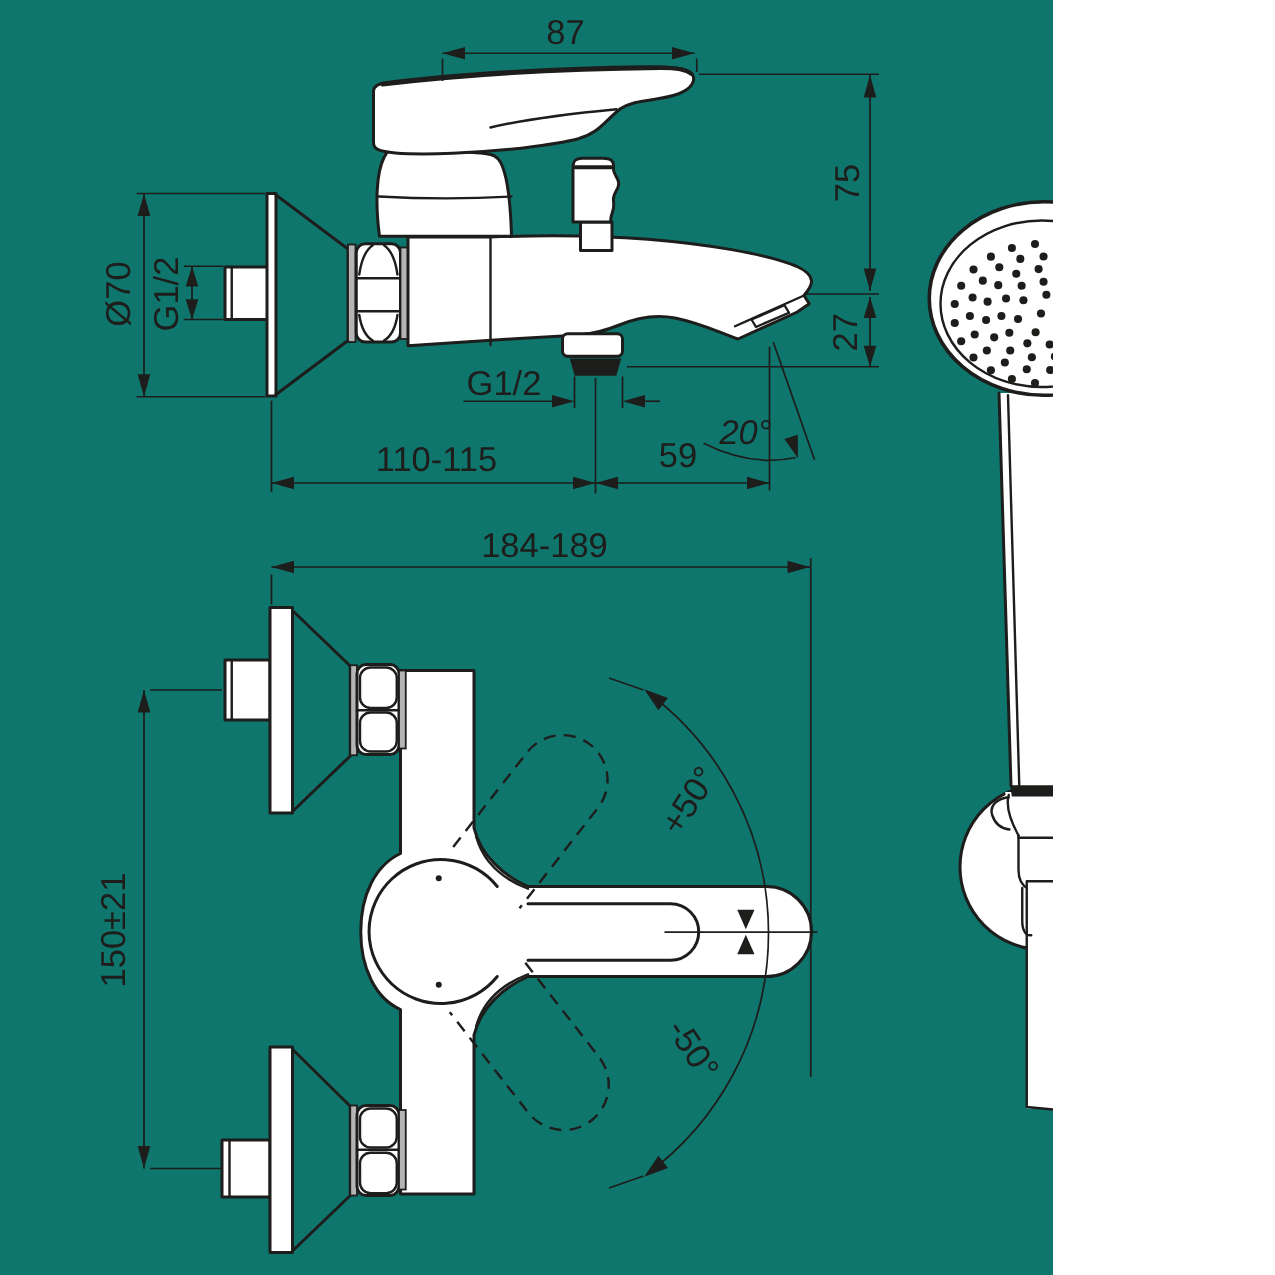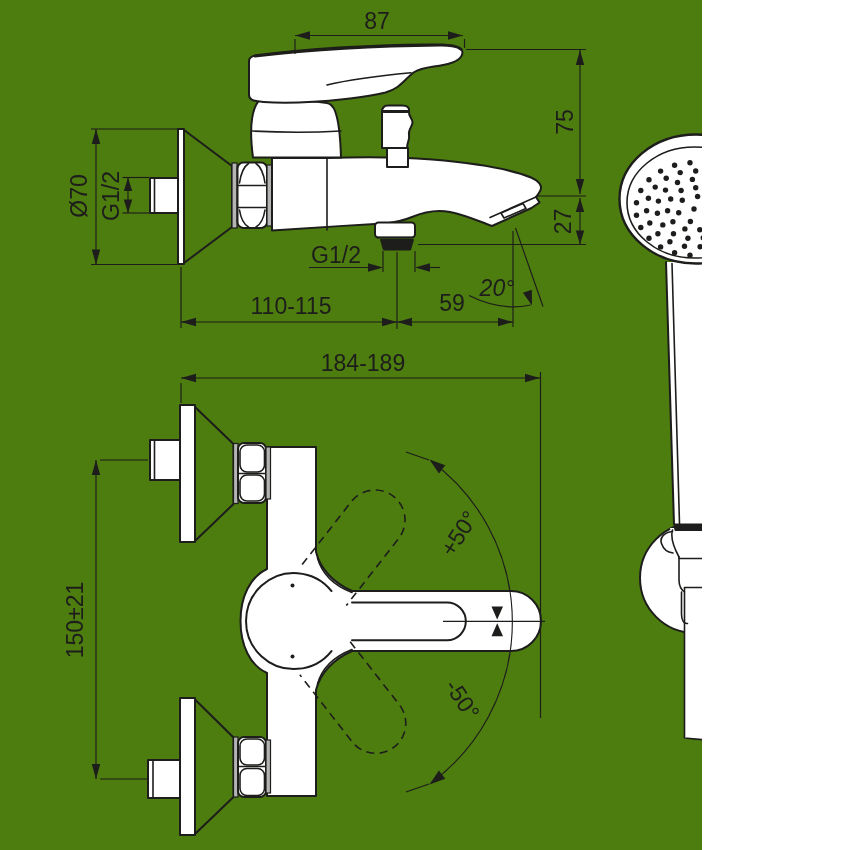--- a/index.html
+++ b/index.html
@@ -1,16 +1,16 @@
 <!DOCTYPE html>
 <html><head>
 <meta charset="utf-8">
 <style>
   html,body{margin:0;padding:0;background:#ffffff;}
-  .stage{position:relative;width:702px;height:850px;background:#4d7c0f;overflow:hidden;}
+  .stage{position:relative;width:702px;height:850px;background:#0f766e;overflow:hidden;}
   svg{display:block;}
   .part{fill:#ffffff;stroke:#1d1d1b;stroke-width:2;stroke-linejoin:round;stroke-linecap:round;}
   .ln{fill:none;stroke:#1d1d1b;stroke-width:2;stroke-linejoin:round;stroke-linecap:round;}
   .ln17{fill:none;stroke:#1d1d1b;stroke-width:1.6;stroke-linejoin:round;stroke-linecap:round;}
   .thick{fill:none;stroke:#1d1d1b;stroke-width:2.8;stroke-linecap:round;}
   .dim{fill:none;stroke:#1d1d1b;stroke-width:1.15;stroke-linecap:butt;}
   .dash{fill:none;stroke:#1d1d1b;stroke-width:1.6;stroke-dasharray:8 5.5;stroke-linecap:butt;}
   .arrow{fill:#1d1d1b;stroke:none;}
   .dark{fill:#1d1d1b;stroke:#1d1d1b;stroke-width:1;}
   .washer{fill:#b4b4b4;stroke:#1d1d1b;stroke-width:1.2;}

